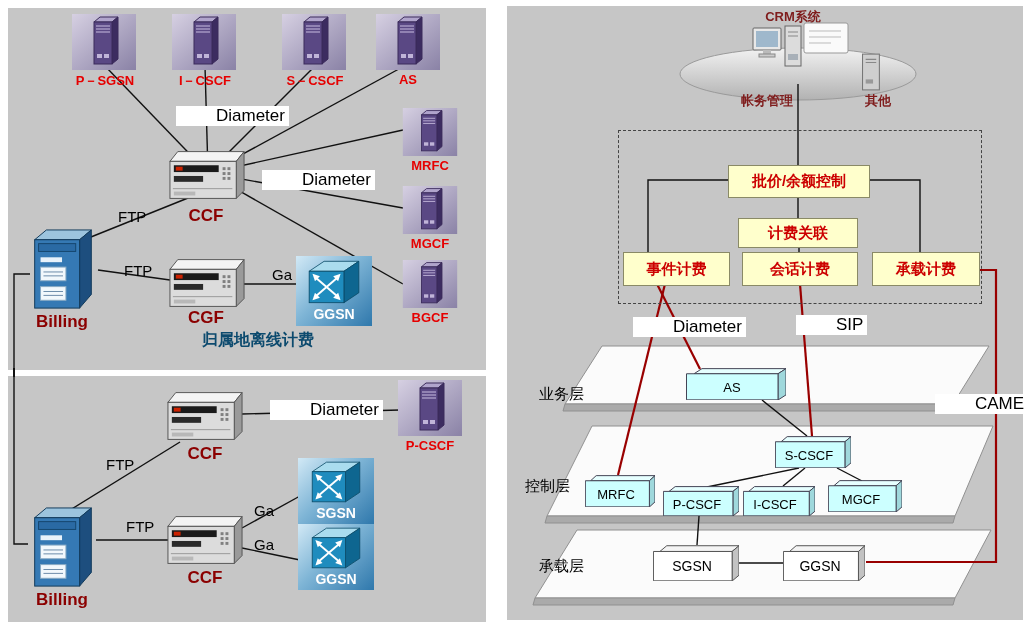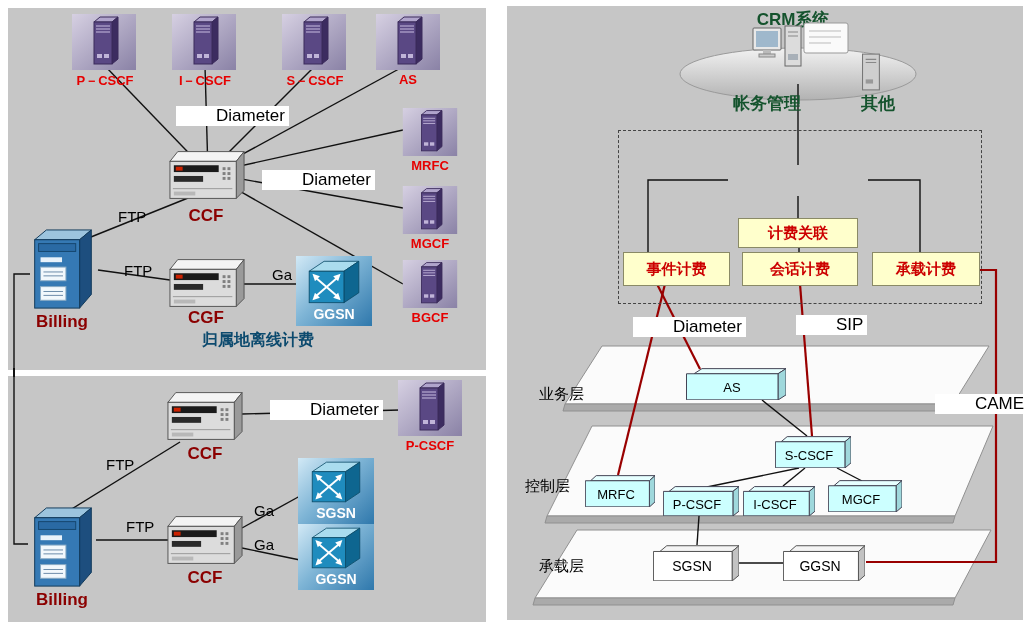--- a/index.html
+++ b/index.html
@@ -9,21 +9,21 @@
   .wires{position:absolute;left:0;top:0;}
   .abs{position:absolute;}
   .lbl{position:absolute;white-space:nowrap;color:#000;}
   .ctr{text-align:center;}
   .wbg{background:#fff;padding:0 4px;}
   .dia{font-size:17px;padding-left:40px;}
   .sm{font-size:15px;}
   .redlbl{color:#e60000;font-weight:bold;font-size:13px;}
   .dred{color:#8b0000;font-weight:bold;font-size:17px;}
   .caption{color:#0c4a6e;font-weight:bold;font-size:16px;}
-  .cnred{color:#14532d;font-weight:bold;font-size:17px;}
+  .cnred{color:#7f1d1d;font-weight:bold;font-size:13px;}
   .ybox{position:absolute;background:#ffffcc;border:1px solid #8a8a66;color:#cc0000;
         font-weight:bold;font-size:15px;display:flex;align-items:center;justify-content:center;}
   .dashed{position:absolute;border:1px dashed #444;}
   .b3d{position:absolute;}
   .b3d svg{position:absolute;left:0;top:0;width:100%;height:100%;}
   .b3l{position:absolute;left:0;right:8px;top:6px;bottom:0;display:flex;align-items:center;
        justify-content:center;font-size:13px;color:#000;}
   .cubeTile{position:absolute;background:linear-gradient(135deg,#d2e9f6 0%,#7fb5d6 45%,#2f78ac 100%);
             display:flex;flex-direction:column;align-items:center;}
   .cubeLbl{color:#fff;font-weight:bold;font-size:14px;line-height:16px;}
@@ -169,21 +169,21 @@
         <svg class="iconsvg" width="64" height="56">
           <use href="#sym-server"></use>
         </svg>
       </div>
   <div class="abs" style="left:368px;top:6px;width:64px;height:56px">
         <svg class="iconsvg" width="64" height="56">
           <use href="#sym-server"></use>
         </svg>
       </div>
 
-  <div class="lbl redlbl ctr" style="left:47px;top:64px;width:100px">P－CSCF</div>
+  <div class="lbl redlbl ctr" style="left:47px;top:64px;width:100px">P－SGSN</div>
   <div class="lbl redlbl ctr" style="left:147px;top:64px;width:100px">I－CSCF</div>
   <div class="lbl redlbl ctr" style="left:257px;top:64px;width:100px">S－CSCF</div>
   <div class="lbl redlbl ctr" style="left:350px;top:64px;width:100px">AS</div>
 
   <div class="lbl dia wbg" style="left:168px;top:98px">Diameter</div>
 
   <div class="abs" style="left:160px;top:138px;width:78px;height:58px">
         <svg class="iconsvg" width="78" height="58" viewBox="0 0 80 56">
           <use href="#sym-gateway"></use>
         </svg>
@@ -356,20 +356,21 @@
         <svg class="iconsvg" width="26" height="40" viewBox="0 0 24 38">
           <use href="#sym-tower"></use>
         </svg>
       </div>
 
   <div class="lbl cnred ctr" style="left:200px;top:86px;width:120px">帐务管理</div>
   <div class="lbl cnred ctr" style="left:331px;top:86px;width:80px">其他</div>
 
   <div class="dashed" style="left:111px;top:124px;width:362px;height:172px"></div>
 
+  <div class="ybox" style="left:221px;top:159px;width:140px;height:31px">批价/余额控制</div>
   <div class="ybox" style="left:231px;top:212px;width:118px;height:28px">计费关联</div>
   <div class="ybox" style="left:116px;top:246px;width:105px;height:32px">事件计费</div>
   <div class="ybox" style="left:235px;top:246px;width:114px;height:32px">会话计费</div>
   <div class="ybox" style="left:365px;top:246px;width:106px;height:32px">承载计费</div>
 
   <div class="lbl dia wbg" style="left:126px;top:311px">Diameter</div>
   <div class="lbl dia wbg" style="left:289px;top:309px">SIP</div>
   <div class="lbl dia wbg" style="left:428px;top:388px">CAMEL</div>
 
   <div class="lbl sm" style="left:32px;top:379px">业务层</div>

